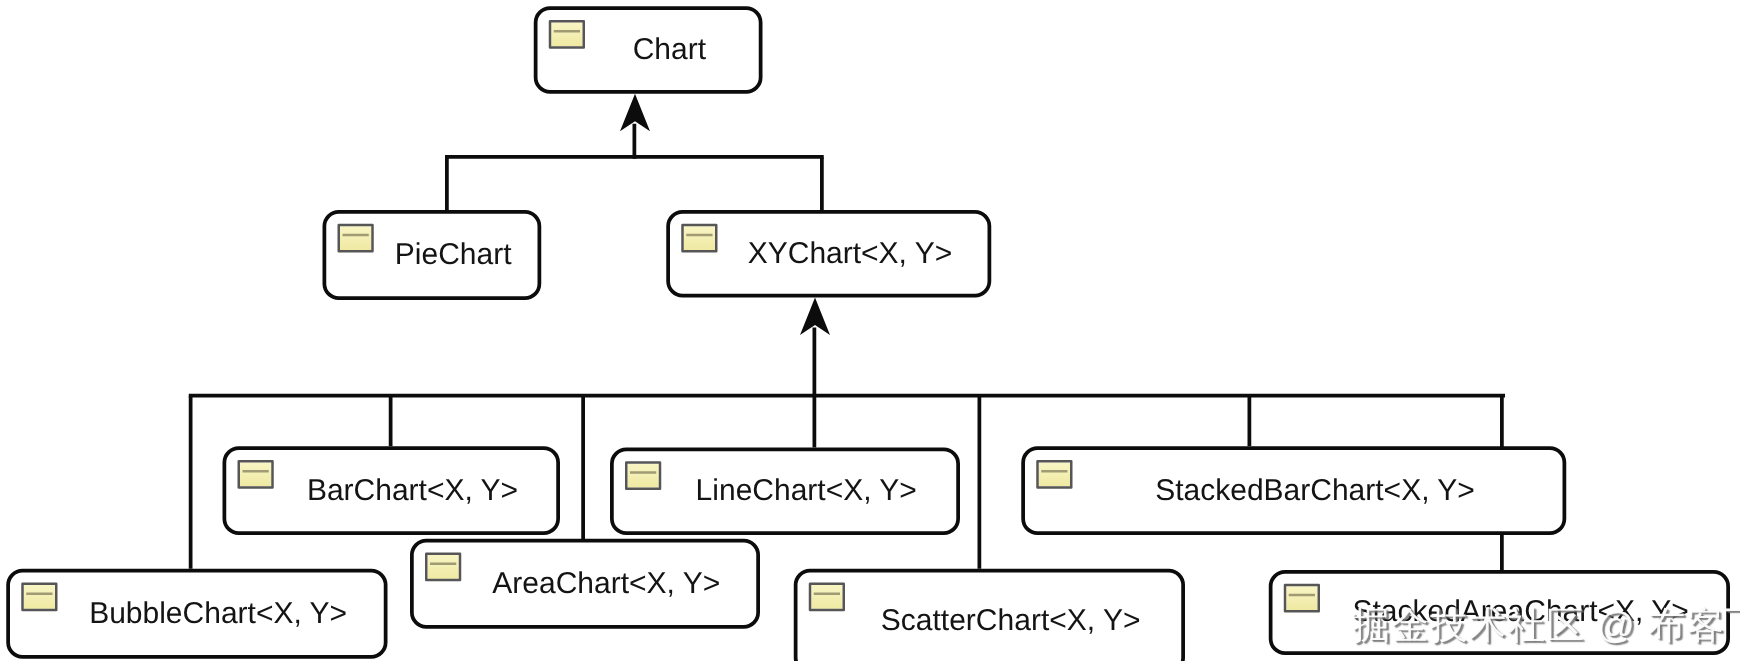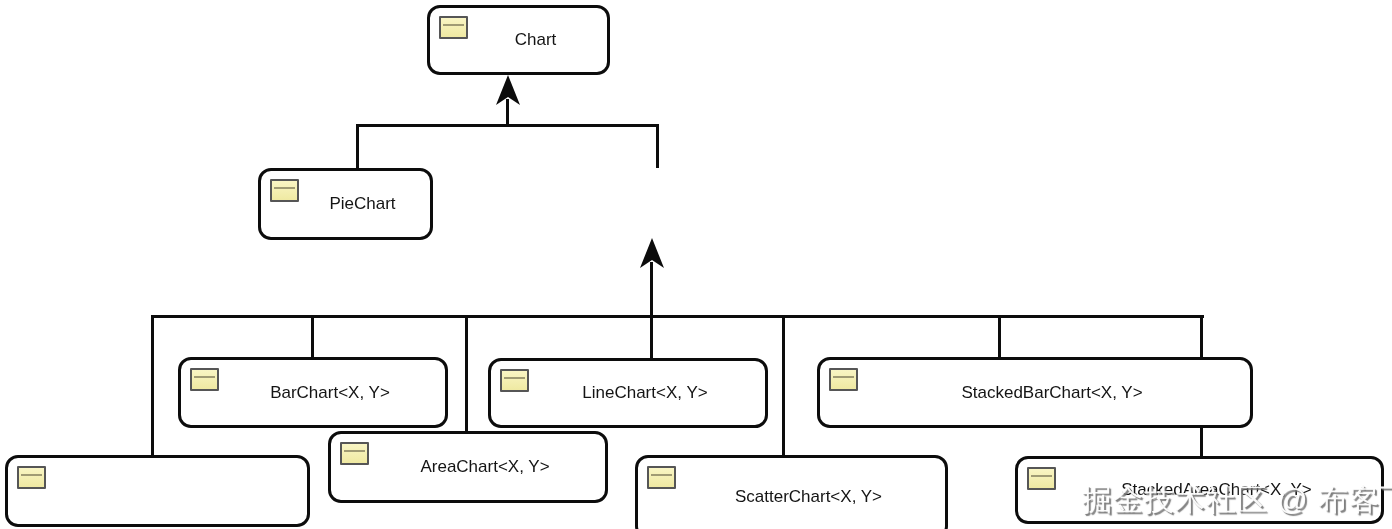--- a/index.html
+++ b/index.html
@@ -18,21 +18,21 @@
     background:linear-gradient(#f9f5c4, #efe9a2);
     border:2.5px solid #565656; border-radius:1px;
   }
   .cicon::after {
     content:""; position:absolute; left:2px; right:2px; top:6px; height:2px;
     background:#a09b74;
   }
   .nlabel {
     position:absolute; left:40px; right:6px; top:50%;
     transform:translateY(-50%);
-    text-align:center; font-size:17px; color:#141414; white-space:nowrap;
+    text-align:center; font-size:24px; color:#141414; white-space:nowrap;
   }
   .edge { position:absolute; background:#0c0c0c; }
   .edge.h { height:3px; }
   .edge.v { width:3px; }
   .arrowhead { position:absolute; width:24px; height:30px; }
   #watermark {
     position:absolute; left:1082px; top:480px; z-index:5;
     font-size:30px; letter-spacing:1px; white-space:nowrap;
     color:rgba(255,255,255,0.95);
     text-shadow:2px 2px 1px rgba(110,110,110,0.85), 1px 1px 0 rgba(150,150,150,0.6);
@@ -67,38 +67,43 @@
   <div class="node" style="left:427px; top:5px; width:183px; height:70px;">
     <span class="cicon"></span>
     <span class="nlabel">Chart</span>
   </div>
 
   <div class="node" style="left:258px; top:168px; width:175px; height:72px;">
     <span class="cicon"></span>
     <span class="nlabel">PieChart</span>
   </div>
 
+  <div class="node" style="left:533px; top:168px; width:260px; height:70px;">
+    <span class="cicon"></span>
+    <span class="nlabel">XYChart&lt;X, Y&gt;</span>
+  </div>
 
   <div class="node" style="left:178px; top:357px; width:270px; height:71px;">
     <span class="cicon"></span>
     <span class="nlabel">BarChart&lt;X, Y&gt;</span>
   </div>
 
   <div class="node" style="left:488px; top:358px; width:280px; height:70px;">
     <span class="cicon"></span>
     <span class="nlabel">LineChart&lt;X, Y&gt;</span>
   </div>
 
   <div class="node" style="left:817px; top:357px; width:436px; height:71px;">
     <span class="cicon"></span>
     <span class="nlabel">StackedBarChart&lt;X, Y&gt;</span>
   </div>
 
   <div class="node" style="left:5px; top:455px; width:305px; height:72px;">
     <span class="cicon"></span>
+    <span class="nlabel">BubbleChart&lt;X, Y&gt;</span>
   </div>
 
   <div class="node" style="left:328px; top:431px; width:280px; height:72px;">
     <span class="cicon"></span>
     <span class="nlabel">AreaChart&lt;X, Y&gt;</span>
   </div>
 
   <div class="node" style="left:635px; top:455px; width:313px; height:84px;">
     <span class="cicon"></span>
     <span class="nlabel">ScatterChart&lt;X, Y&gt;</span>

